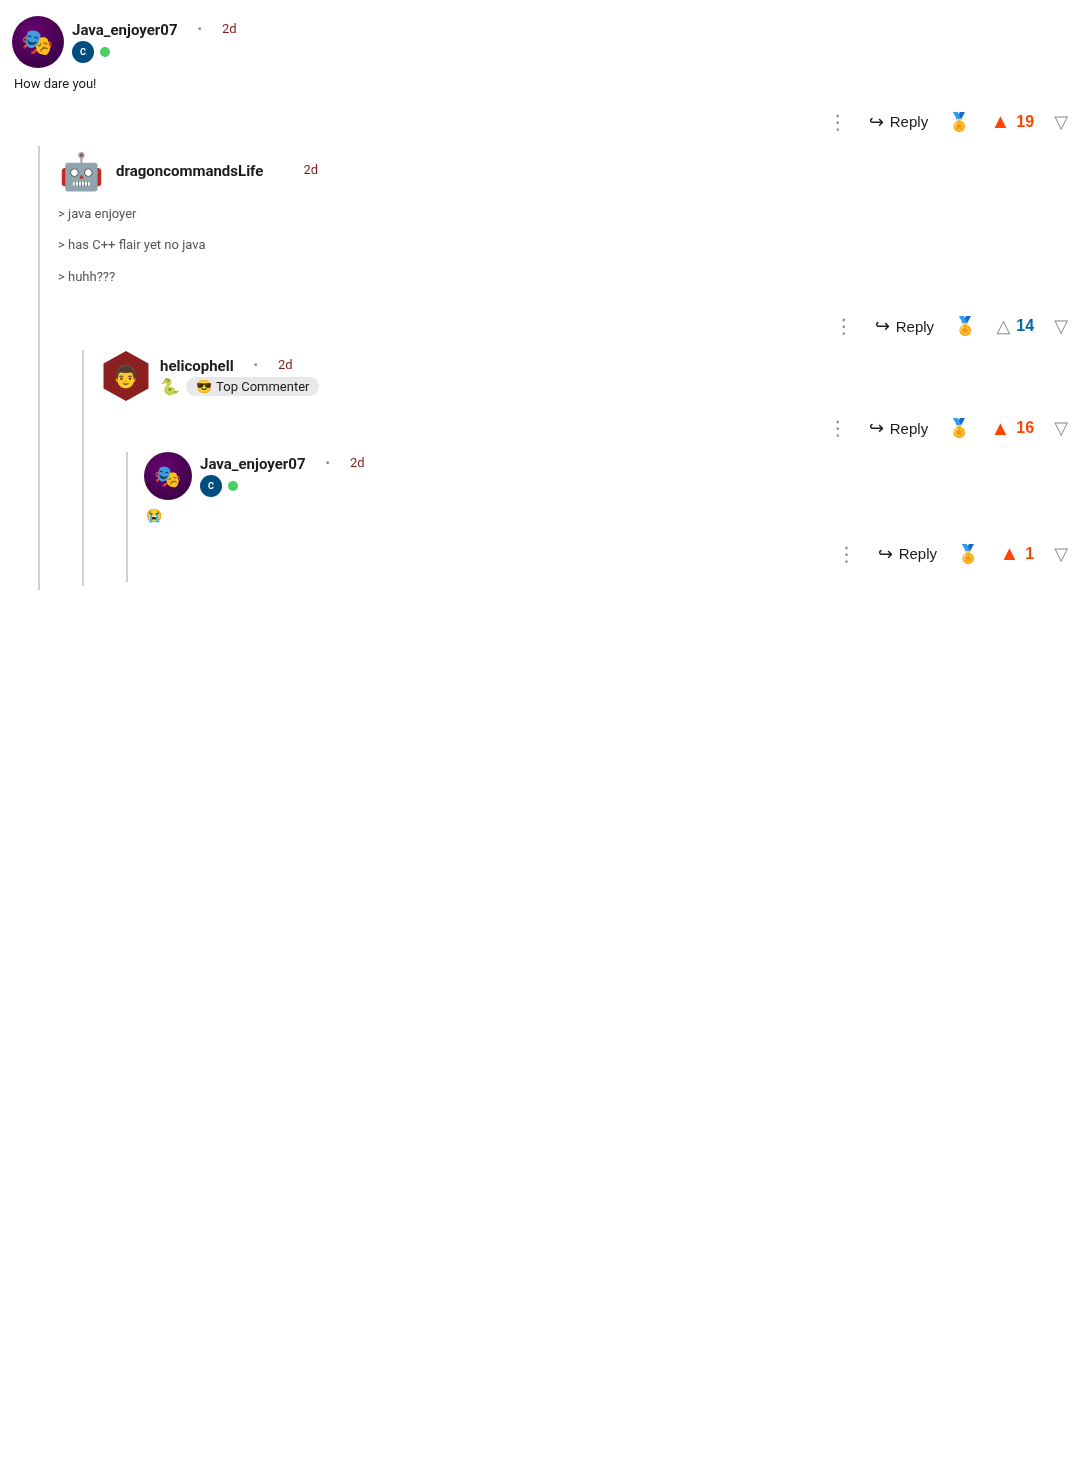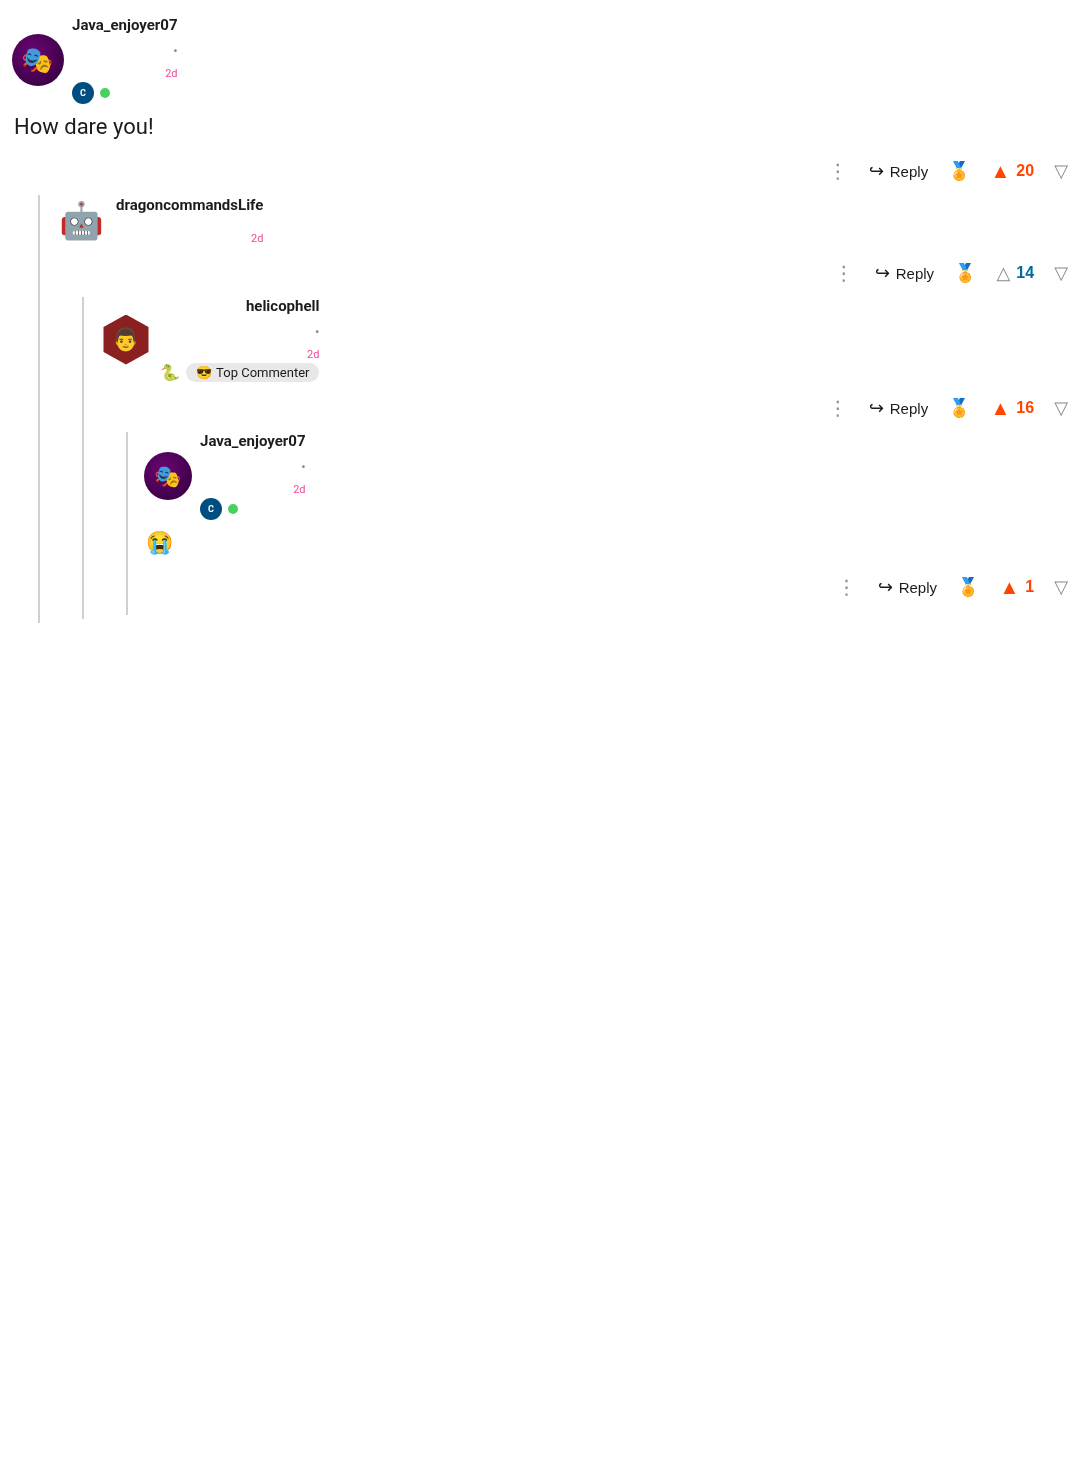--- a/index.html
+++ b/index.html
@@ -105,22 +105,22 @@
       flex-direction: column;
     }
 
     .username {
       font-weight: 700;
       font-size: 15px;
       color: #1c1c1c;
     }
 
     .timestamp {
-      font-size: 11px;
-      color: #ec4899;
+      font-size: 13px;
+      color: #7f1d1d;
     }
 
     .flair-badge {
       background: #e8e8e8;
       border-radius: 20px;
       padding: 2px 10px;
       font-size: 13px;
       display: flex;
       align-items: center;
       gap: 4px;
@@ -129,21 +129,21 @@
 
     .online-dot {
       width: 10px;
       height: 10px;
       background: #46d160;
       border-radius: 50%;
       display: inline-block;
     }
 
     .comment-body {
-      font-size: 22px;
+      font-size: 13px;
       line-height: 1.5;
       margin-left: 2px;
       margin-bottom: 8px;
     }
 
     .comment-body .quote-line {
       color: #555;
       display: block;
       margin-bottom: 12px;
     }
@@ -243,24 +243,23 @@
       font-size: 9px;
       font-weight: 700;
     }
 
     .python-flair {
       font-size: 16px;
     }
 
     .header-line {
       display: flex;
-      align-items: flex-end;
-      gap: 9px;
+      align-items: flex-start;
+      gap: 20px;
       margin-bottom: 2px;
-      flex-direction: column;
     }
 
     .dot-sep {
       color: #878a8c;
       font-size: 13px;
     }
   </style>
 </head>
 <body>
 
@@ -288,41 +287,46 @@
       <button class="action-btn dots-btn">⋮</button>
       <button class="action-btn reply-btn">
         <span class="reply-icon">↩</span>
         <span>Reply</span>
       </button>
       <button class="action-btn">
         <span class="award-icon">🏅</span>
       </button>
       <button class="action-btn">
         <span class="upvote-arrow">▲</span>
-        <span class="vote-count upvoted">20</span>
+        <span class="vote-count upvoted">19</span>
       </button>
       <button class="action-btn">
         <span class="downvote-arrow">▽</span>
       </button>
     </div>
 
     <div class="thread-indent">
 
       <div class="comment">
         <div class="comment-header">
           <div class="avatar-reddit-wrap">
             <span class="reddit-alien">🤖</span>
           </div>
           <div class="user-info">
             <div class="header-line">
               <span class="username">dragoncommandsLife</span>
               <span class="dot-sep"></span>
               <span class="timestamp">2d</span>
             </div>
           </div>
+        </div>
+        <div class="comment-body">
+          <span class="quote-line">&gt; java enjoyer</span>
+          <span class="quote-line">&gt; has C++ flair yet no java</span>
+          <span class="quote-line">&gt; huhh???</span>
         </div>
         <div class="comment-actions">
           <button class="action-btn dots-btn">⋮</button>
           <button class="action-btn reply-btn">
             <span class="reply-icon">↩</span>
             <span>Reply</span>
           </button>
           <button class="action-btn">
             <span class="award-icon">🏅</span>
           </button>

